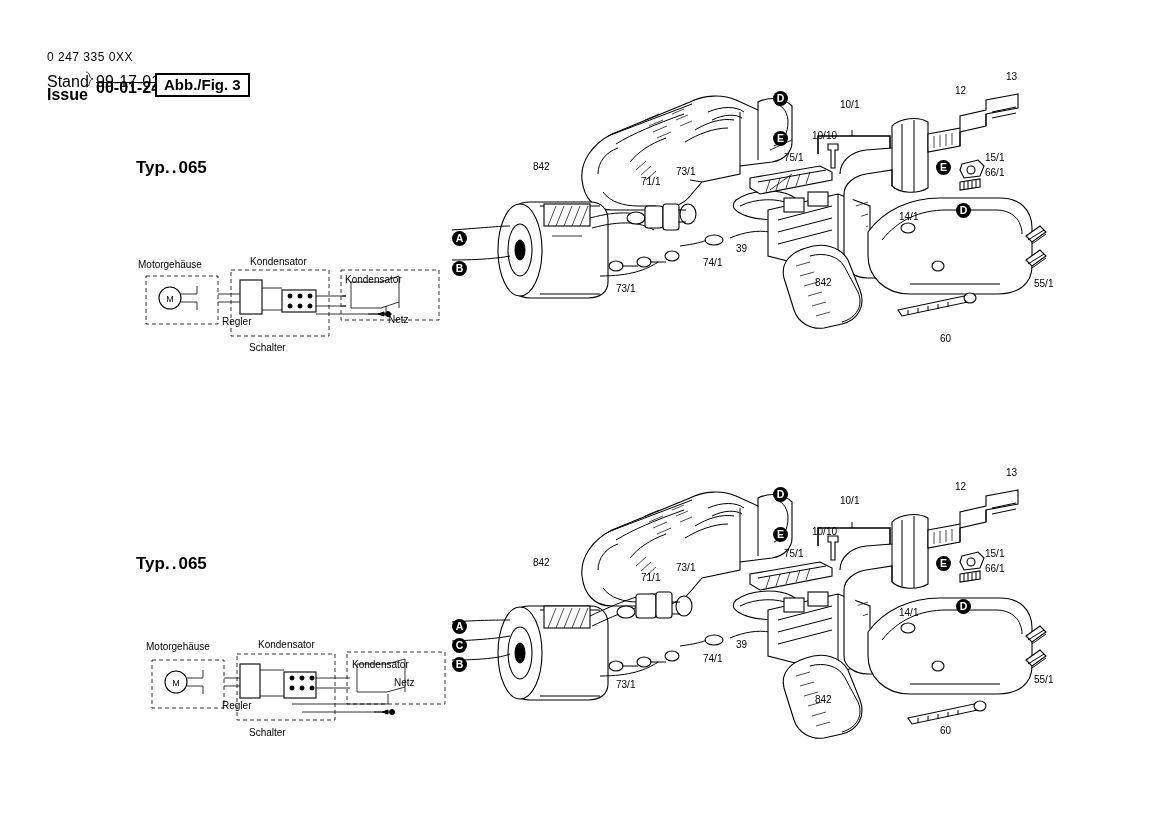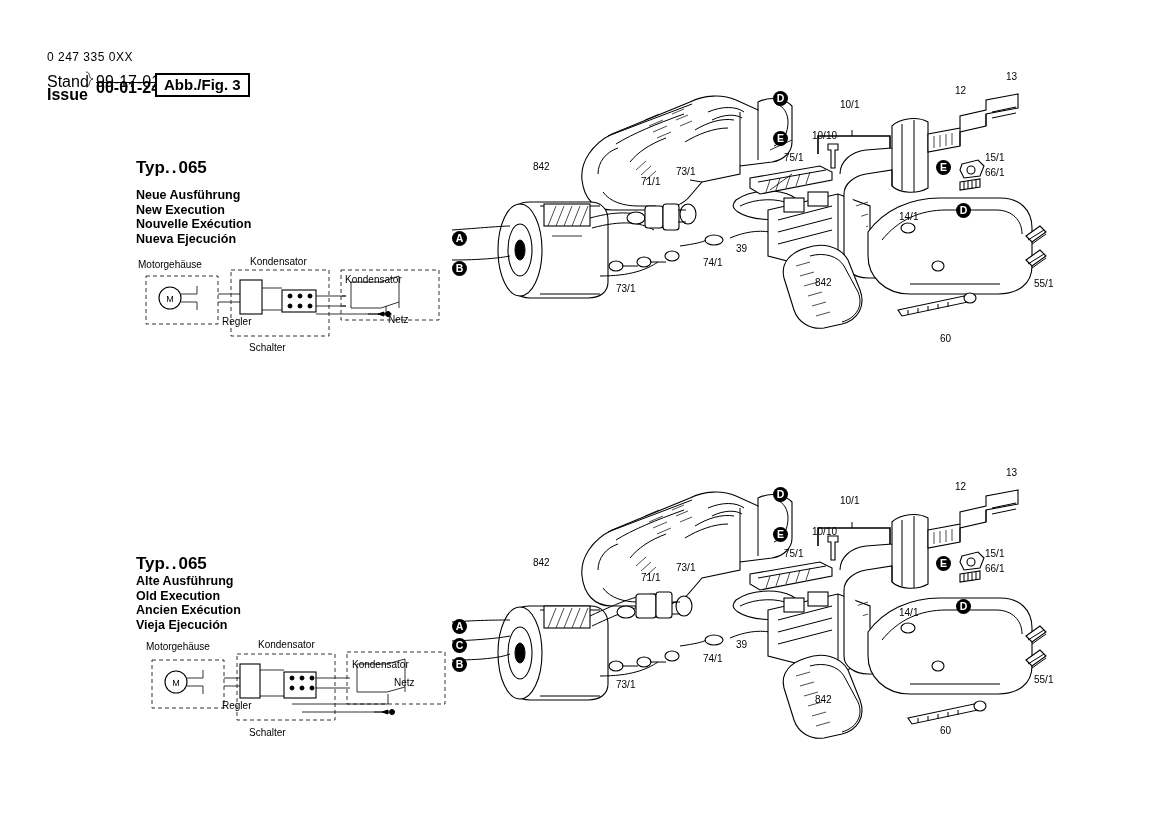--- a/index.html
+++ b/index.html
@@ -35,26 +35,20 @@
   <div class="t hdr-lbl" style="left:47px;top:86px;font-weight:bold;">Issue</div>
   <svg width="60" height="30" style="left:84px;top:70px;">
     <path class="thin" d="M2,2 C7,2 4,9 9,9 C4,9 7,17 2,17"></path>
   </svg>
   <div class="t hdr-lbl" style="left:96px;top:73px;text-decoration:line-through;">99-17-01</div>
   <div class="t hdr-lbl" style="left:96px;top:79px;font-weight:bold;">00-01-24</div>
   <div class="abb" style="left:155px;top:73px;">Abb./Fig. 3</div>
 
   <div class="t typ" style="left:136px;top:158px;">
     <span>Typ</span><span class="dots">..</span><span>065</span>
-  </div>
-  <div class="t execlist" style="left:136px;top:188px;">
-    <div>Neue Ausführung</div>
-    <div>New Execution</div>
-    <div>Nouvelle Exécution</div>
-    <div>Nueva Ejecución</div>
   </div>
 
   <div class="t lbl" style="left:138px;top:259px;">Motorgehäuse</div>
   <div class="t lbl" style="left:250px;top:256px;">Kondensator</div>
   <div class="t lbl" style="left:345px;top:274px;">Kondensator</div>
   <div class="t lbl" style="left:222px;top:316px;">Regler</div>
   <div class="t lbl" style="left:249px;top:342px;">Schalter</div>
   <div class="t lbl" style="left:388px;top:314px;">Netz</div>
 
   <svg width="340" height="110" style="left:136px;top:268px;">
@@ -228,26 +222,20 @@
   <div class="t lbl" style="left:985px;top:152px;">15/1</div>
   <div class="t lbl" style="left:985px;top:167px;">66/1</div>
   <div class="t lbl" style="left:899px;top:211px;">14/1</div>
   <div class="t lbl" style="left:1034px;top:278px;">55/1</div>
   <div class="t lbl" style="left:815px;top:277px;">842</div>
   <div class="t lbl" style="left:940px;top:333px;">60</div>
 
   <div class="t typ" style="left:136px;top:554px;">
     <span>Typ</span><span class="dots">..</span><span>065</span>
   </div>
-  <div class="t execlist" style="left:136px;top:574px;">
-    <div>Alte Ausführung</div>
-    <div>Old Execution</div>
-    <div>Ancien Exécution</div>
-    <div>Vieja Ejecución</div>
-  </div>
 
   <div class="t lbl" style="left:146px;top:641px;">Motorgehäuse</div>
   <div class="t lbl" style="left:258px;top:639px;">Kondensator</div>
   <div class="t lbl" style="left:352px;top:659px;">Kondensator</div>
   <div class="t lbl" style="left:222px;top:700px;">Regler</div>
   <div class="t lbl" style="left:249px;top:727px;">Schalter</div>
   <div class="t lbl" style="left:394px;top:677px;">Netz</div>
 
   <svg width="340" height="110" style="left:142px;top:652px;">
     <rect class="dash" x="10" y="8" width="72" height="48"></rect>

